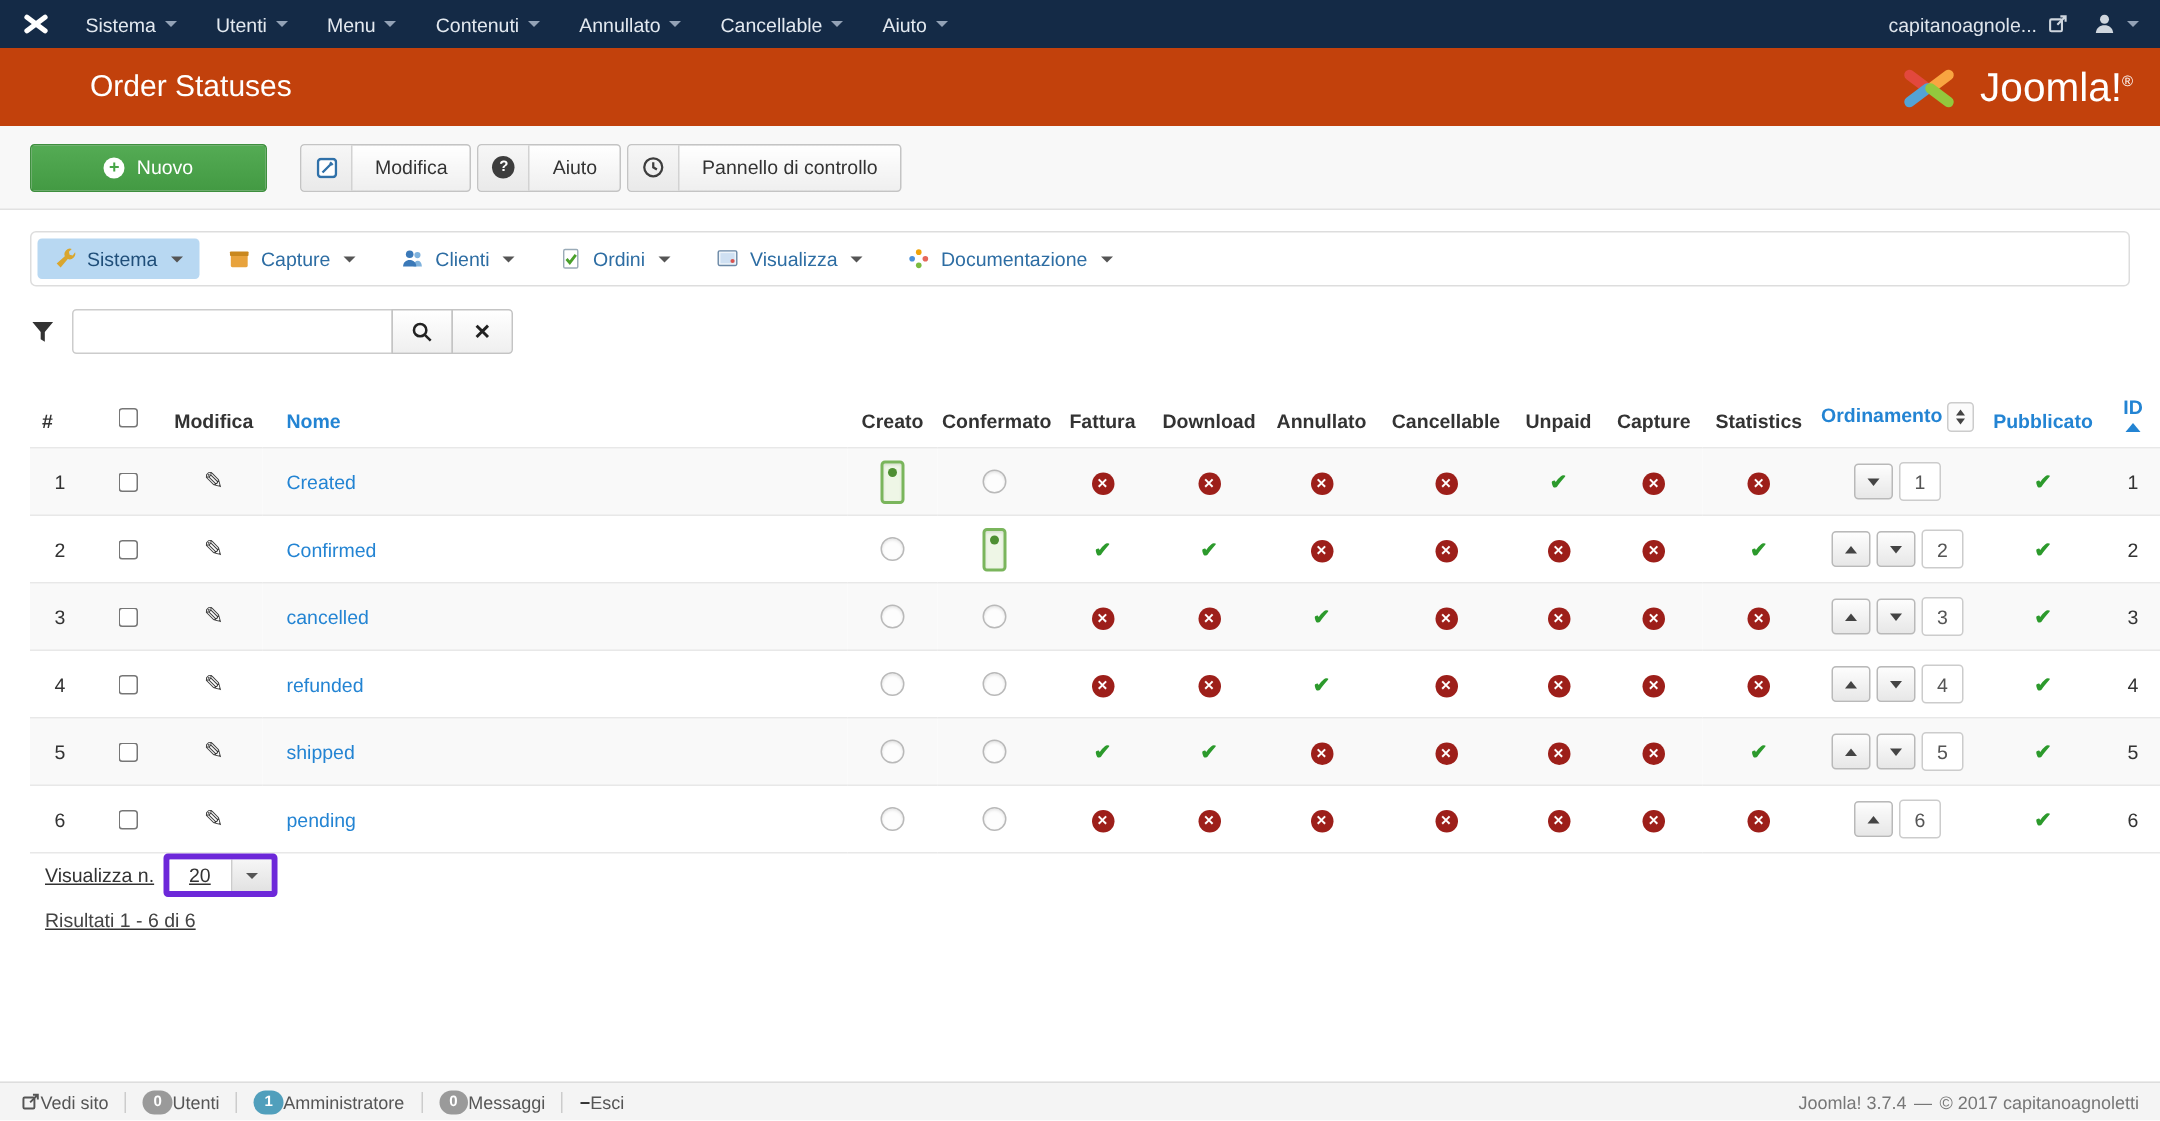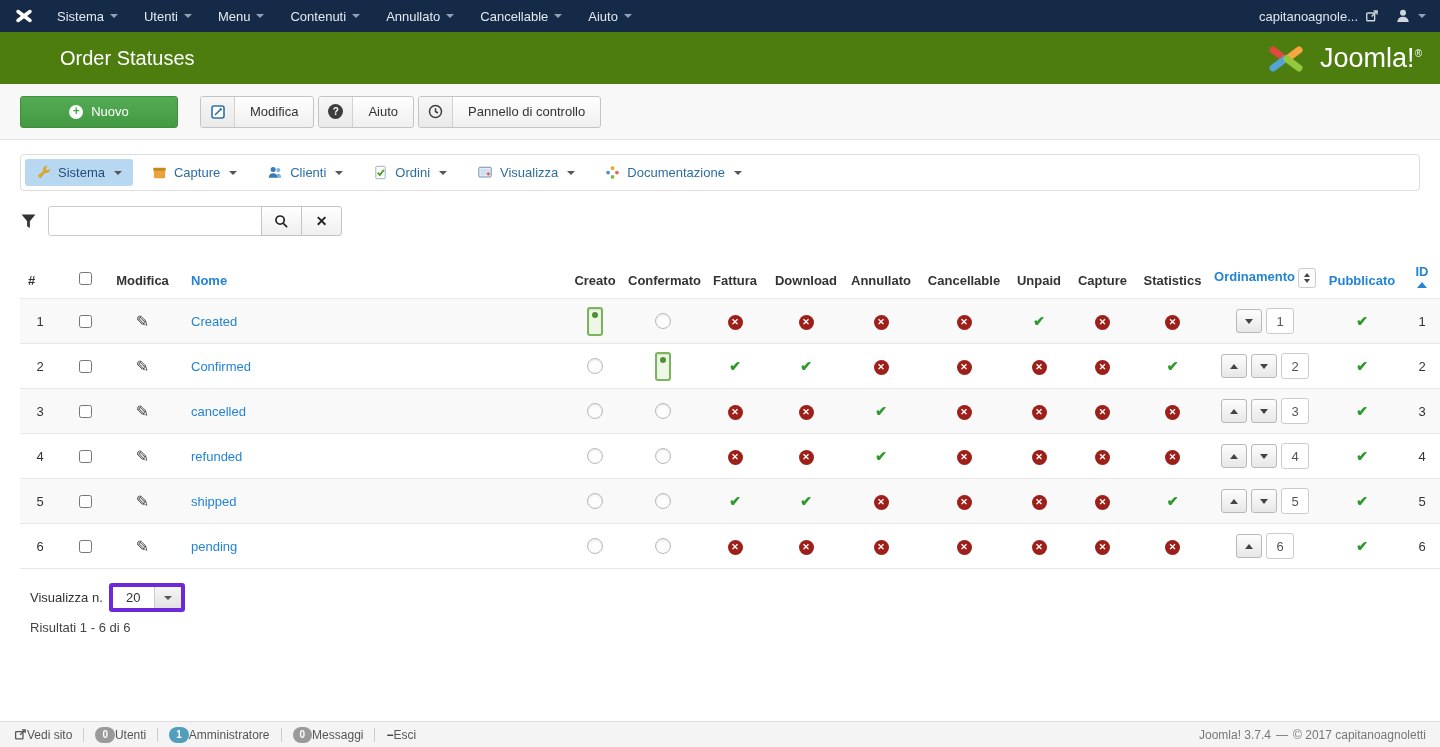--- a/index.html
+++ b/index.html
@@ -11,21 +11,21 @@
   
   .topbar { height:32px; background:#142a46; display:flex; align-items:center; padding:0 14px; }
   .jglyph { display:flex; align-items:center; margin-right:10px; }
   .tb-menu { display:flex; align-items:center; }
   .tb-item { color:#e3e9f0; font-size:13px; padding:0 13px; height:32px; display:flex; align-items:center; gap:6px; cursor:pointer; text-decoration:none; }
   .caret { width:0; height:0; border-left:4px solid transparent; border-right:4px solid transparent; border-top:4px solid #93a2b6; display:inline-block; }
   .topbar-right { margin-left:auto; display:flex; align-items:center; gap:16px; }
   .tb-site { color:#dfe5ec; font-size:13px; display:flex; align-items:center; gap:7px; text-decoration:none; }
   .tb-user { display:flex; align-items:center; gap:7px; cursor:pointer; }
   
-  .titlebar { height:52px; background:#4d7c0f; display:flex; align-items:center; padding:0 18px 0 60px; }
+  .titlebar { height:52px; background:#c2410c; display:flex; align-items:center; padding:0 18px 0 60px; }
   .titlebar h1 { font-size:20px; font-weight:400; color:#fff; margin:0; }
   .logo { margin-left:auto; display:flex; align-items:center; gap:12px; }
   .logo-text { font-size:27px; color:#fff; }
   .logo-text sup { font-size:10px; }
   
   .toolbar-band { height:56px; background:#f8f8f8; border-bottom:1px solid #e2e2e2; display:flex; align-items:center; padding:0 20px; }
   .btn-new { display:flex; align-items:center; justify-content:center; gap:8px; width:158px; height:32px;
     background:linear-gradient(#54ab54,#439a43); border:1px solid #3e8f3e; border-radius:3px;
     color:#fff; font-size:13px; cursor:pointer; }
   .ic-plus { width:14px; height:14px; border-radius:50%; background:#fff; color:#46a546; font-weight:bold; font-size:12px; line-height:13px; text-align:center; display:inline-block; }
@@ -68,21 +68,21 @@
   .ord-btn { width:26px; height:24px; border:1px solid #b9b9b9; border-radius:3px; background:linear-gradient(#fdfdfd,#e7e7e7); display:inline-flex; align-items:center; justify-content:center; cursor:pointer; padding:0; }
   .ord-input { width:28px; height:26px; border:1px solid #ccc; border-radius:3px; text-align:center; font-size:13px; color:#555; background:#fff; }
   .t-up { width:0; height:0; border-left:4px solid transparent; border-right:4px solid transparent; border-bottom:5px solid #444; display:block; }
   .t-down { width:0; height:0; border-left:4px solid transparent; border-right:4px solid transparent; border-top:5px solid #444; display:block; }
   .sort-box { display:inline-flex; flex-direction:column; gap:2px; border:1px solid #ccc; border-radius:3px; background:#fbfbfb; padding:4px 5px; margin-left:3px; vertical-align:middle; cursor:pointer; }
   .sort-box .t-up { border-left-width:3px; border-right-width:3px; border-bottom-width:4px; }
   .sort-box .t-down { border-left-width:3px; border-right-width:3px; border-top-width:4px; }
   .th-id { display:flex; flex-direction:column; align-items:center; gap:3px; }
   .id-asc { width:0; height:0; border-left:5px solid transparent; border-right:5px solid transparent; border-bottom:6px solid #2384d3; }
   
-  .pagination { margin-top:14px; padding-left:10px; font-size:13px; color:#333; }
+  .pagination { padding-left:10px; font-size:13px; color:#333;text-decoration:underline; }
   .pg-top { display:flex; align-items:center; gap:6px; }
   .sel { display:inline-flex; height:29px; border:4px solid #6d28d9; border-radius:3px; overflow:hidden; cursor:pointer; }
   .sel-val { width:41px; display:flex; align-items:center; justify-content:center; background:#fff; font-size:13px; }
   .sel-btn { width:27px; background:linear-gradient(#f6f6f6,#e2e2e2); border-left:1px solid #ccc; display:flex; align-items:center; justify-content:center; }
   .sel-btn .caret { border-top-color:#555; }
   .results { margin-top:8px; color:#444; }
   
   footer { position:absolute; left:0; bottom:0; width:1440px; height:26px; background:#f4f4f4; border-top:1px solid #ddd;
     display:flex; align-items:center; font-size:12px; color:#555; padding:0 14px; }
   .ft-item { display:flex; align-items:center; padding:0 11px; cursor:pointer; color:#555; text-decoration:none; }

